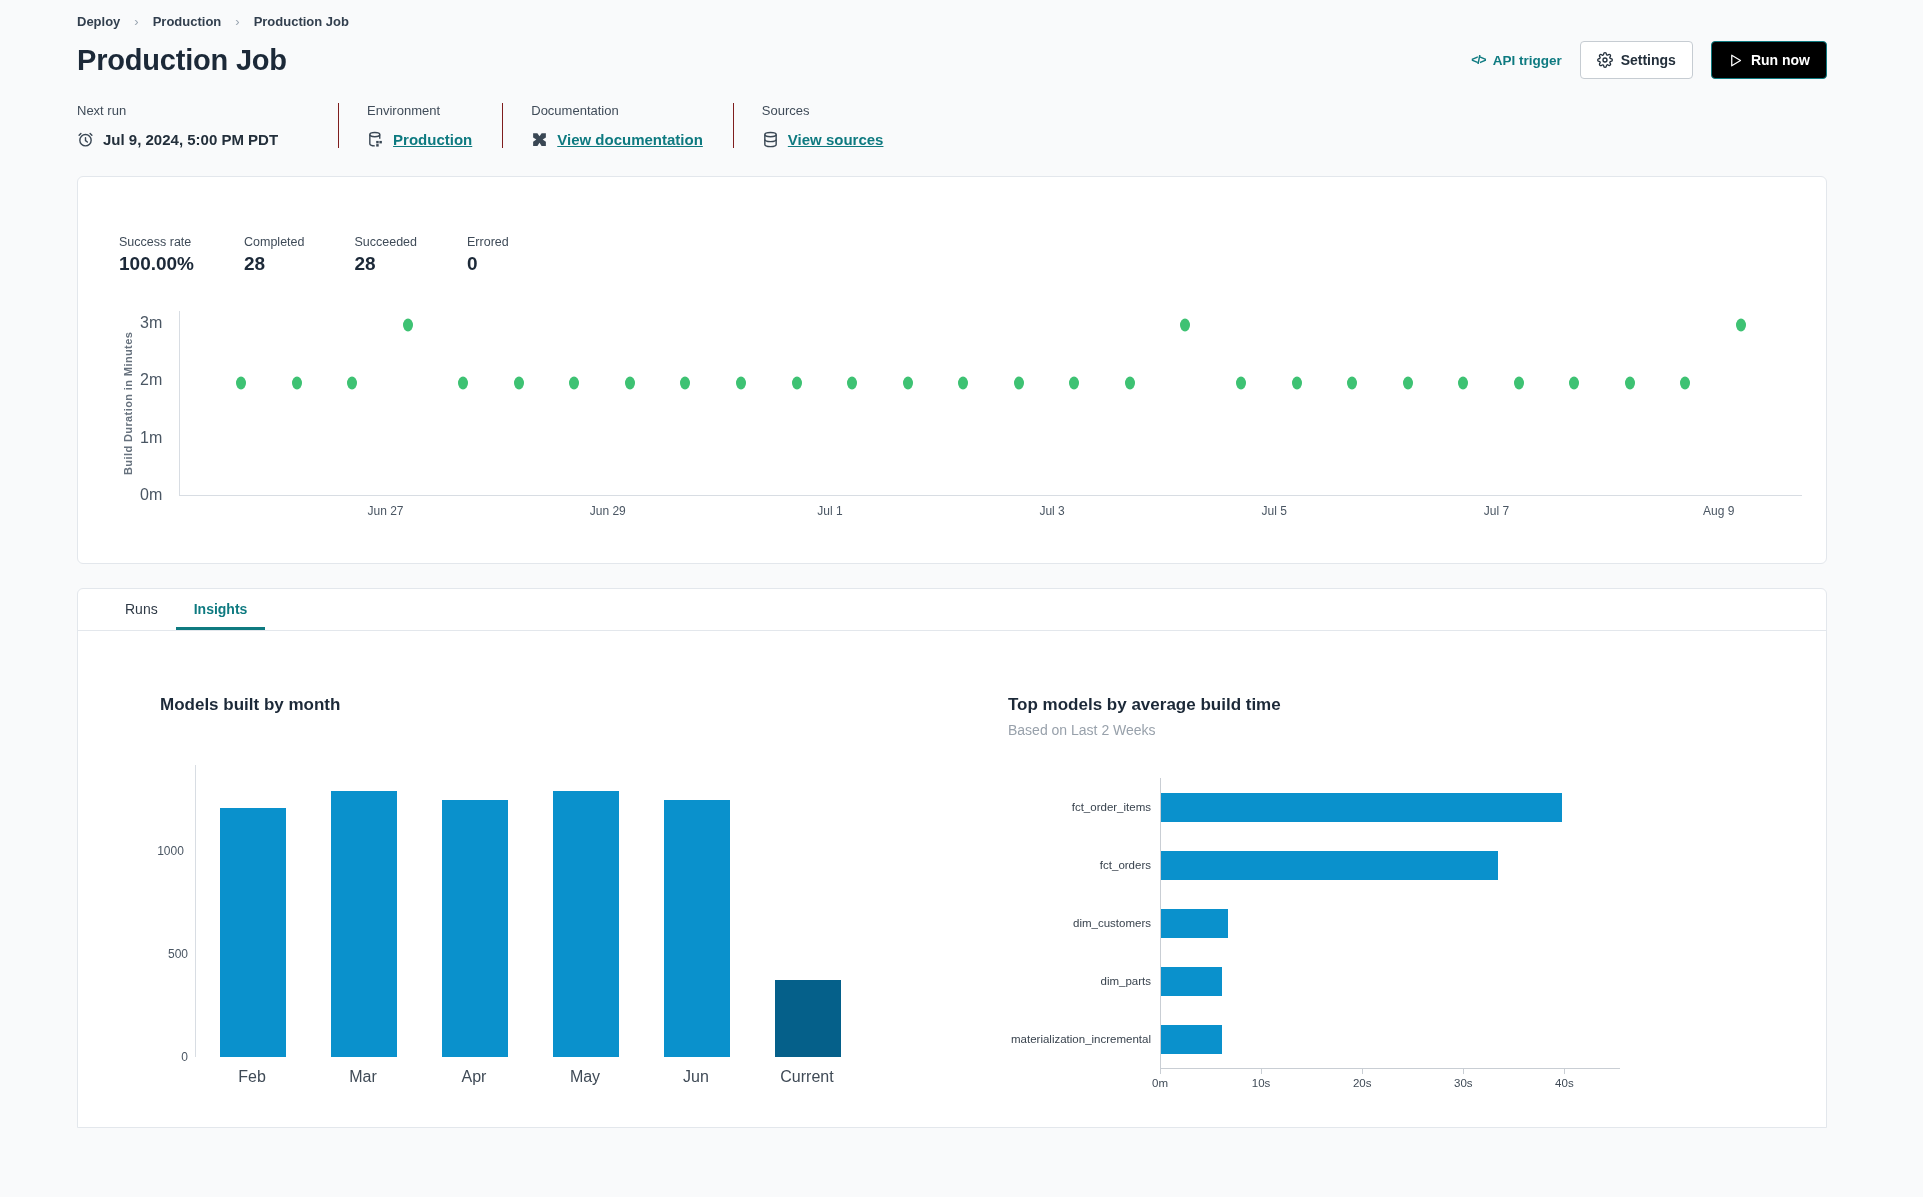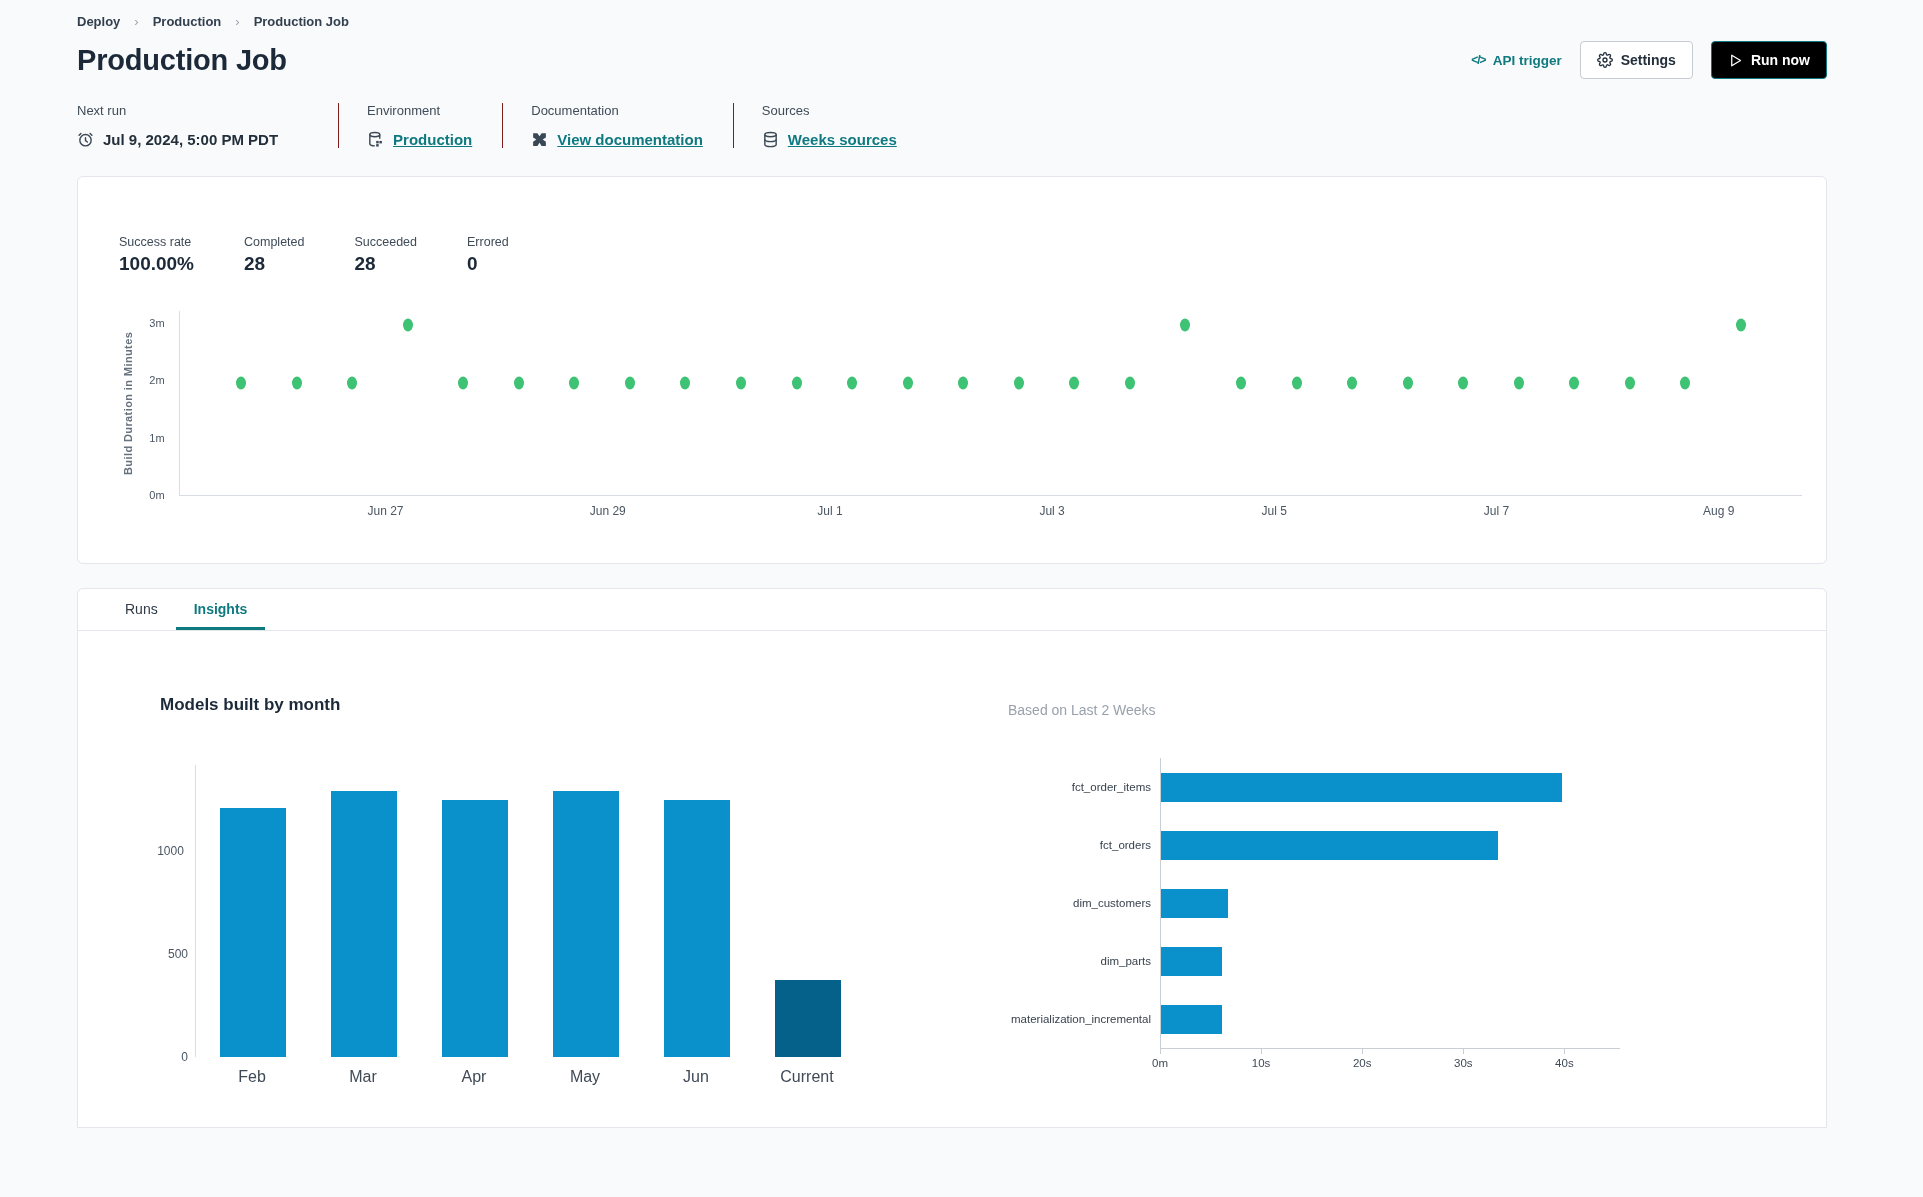--- a/index.html
+++ b/index.html
@@ -47,21 +47,21 @@
   .stat-label { font-size:12.5px; color:#3f4b58; }
   .stat-value { font-size:19px; font-weight:700; margin-top:4px; }
 
   
   .scatter-wrap { display:flex; margin-top:36px; }
   .scatter-ylabel { width:18px; height:185px; display:flex; align-items:center; justify-content:center;
     writing-mode:vertical-rl; transform:rotate(180deg); font-size:11px; font-weight:700; color:#67727e; letter-spacing:0.4px; }
   .scatter-body { position:relative; flex:1; height:218px; margin-left:6px; }
   .scatter-plot { position:absolute; left:36px; right:0; top:0; height:185px;
     border-left:1px solid #d8dde3; border-bottom:1px solid #d8dde3; }
-  .ytick { position:absolute; left:-40px; width:34px; text-align:center; font-size:11px; color:#4a5663; transform:translateY(50%); }
+  .ytick { position:absolute; left:-40px; width:34px; text-align:left; font-size:16px; color:#4a5663; transform:translateY(50%); }
   .xtick { position:absolute; top:calc(100% + 9px); transform:translateX(-50%); font-size:12px; color:#4a5663; white-space:nowrap; }
   .dot { position:absolute; width:10px; height:13px; border-radius:50%; background:#3EC273; transform:translate(-50%,50%); cursor:pointer; }
 
   
   .card-tabs { margin-top:24px; min-height:540px; border-radius:6px 6px 0 0; }
   .tab-bar { display:flex; border-bottom:1px solid #e3e7ec; padding-left:29px; }
   .tab { padding:12px 18px 10px; font-size:14px; color:#2f3a46; border-bottom:3px solid transparent; cursor:pointer; }
   .tab.active { color:#0E7A80; font-weight:700; border-bottom-color:#0E7A80; }
 
   .charts-row { display:flex; padding:64px 0 0 82px; }
@@ -174,21 +174,21 @@
     <div class="meta-col">
       <div class="meta-label">Sources</div>
       <div class="meta-value">
         <span class="icon mv-icon">
           <svg width="17" height="17" viewBox="0 0 24 24" fill="none" stroke="#3a4754" stroke-width="2">
               <ellipse cx="12" cy="5" rx="8" ry="3"></ellipse>
               <path d="M4 5v14c0 1.66 3.58 3 8 3s8-1.34 8-3V5"></path>
               <path d="M4 12c0 1.66 3.58 3 8 3s8-1.34 8-3"></path>
             </svg>
         </span>
-        <span class="link-teal">Weeks sources</span>
+        <span class="link-teal">View sources</span>
       </div>
     </div>
   </div>
 
   <div class="card card-runs">
 
     <div class="stats-row">
       <div>
         <div class="stat-label">Success rate</div>
         <div class="stat-value">100.00%</div>
@@ -282,20 +282,21 @@
               <div class="vbar-xlab">Mar</div>
               <div class="vbar-xlab">Apr</div>
               <div class="vbar-xlab">May</div>
               <div class="vbar-xlab">Jun</div>
               <div class="vbar-xlab">Current</div>
             </div>
         </div>
       </div>
 
       <div class="chart-block-right">
+        <div class="chart-title">Top models by average build time</div>
         <div class="chart-subtitle">Based on Last 2 Weeks</div>
         <div class="hbar-chart">
           <div>
               <div class="hbar-row">
                 <div class="hbar-label">fct_order_items</div>
                 <div class="hbar-track">
                   <div class="hbar-bar" style="width: 87.4725%; background: rgb(10, 145, 204);"></div>
                 </div>
               </div>
               <div class="hbar-row">

